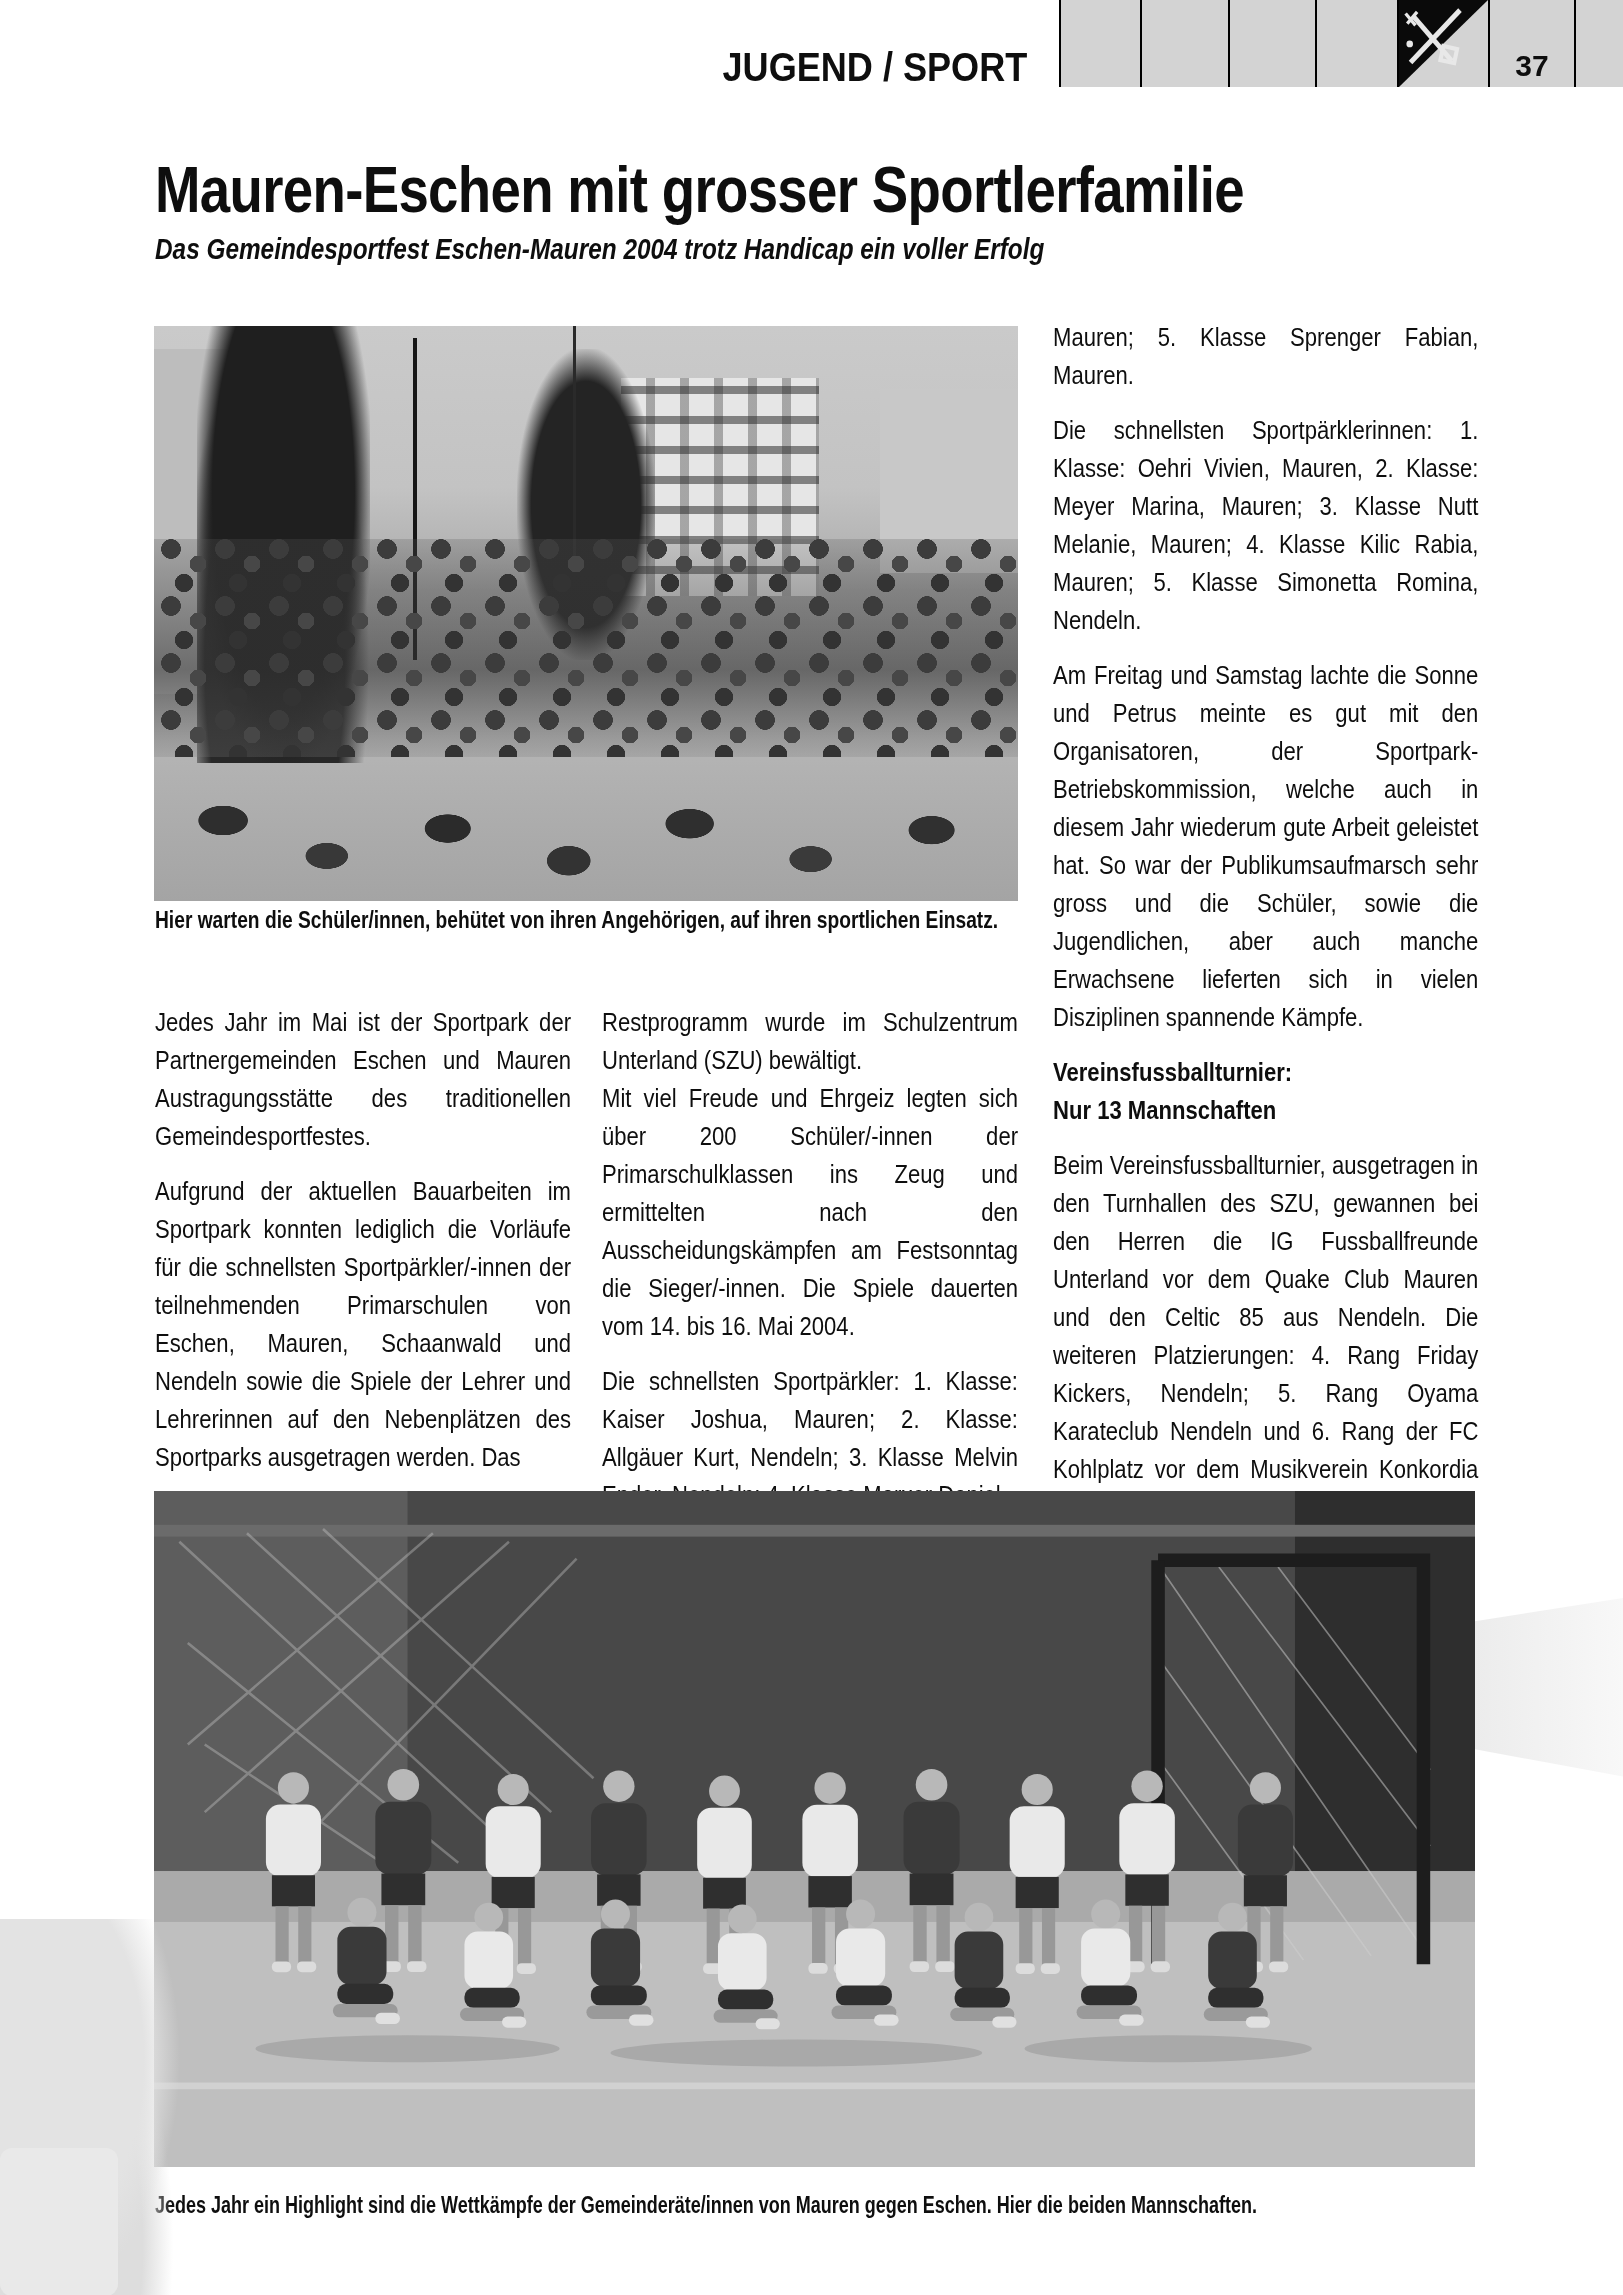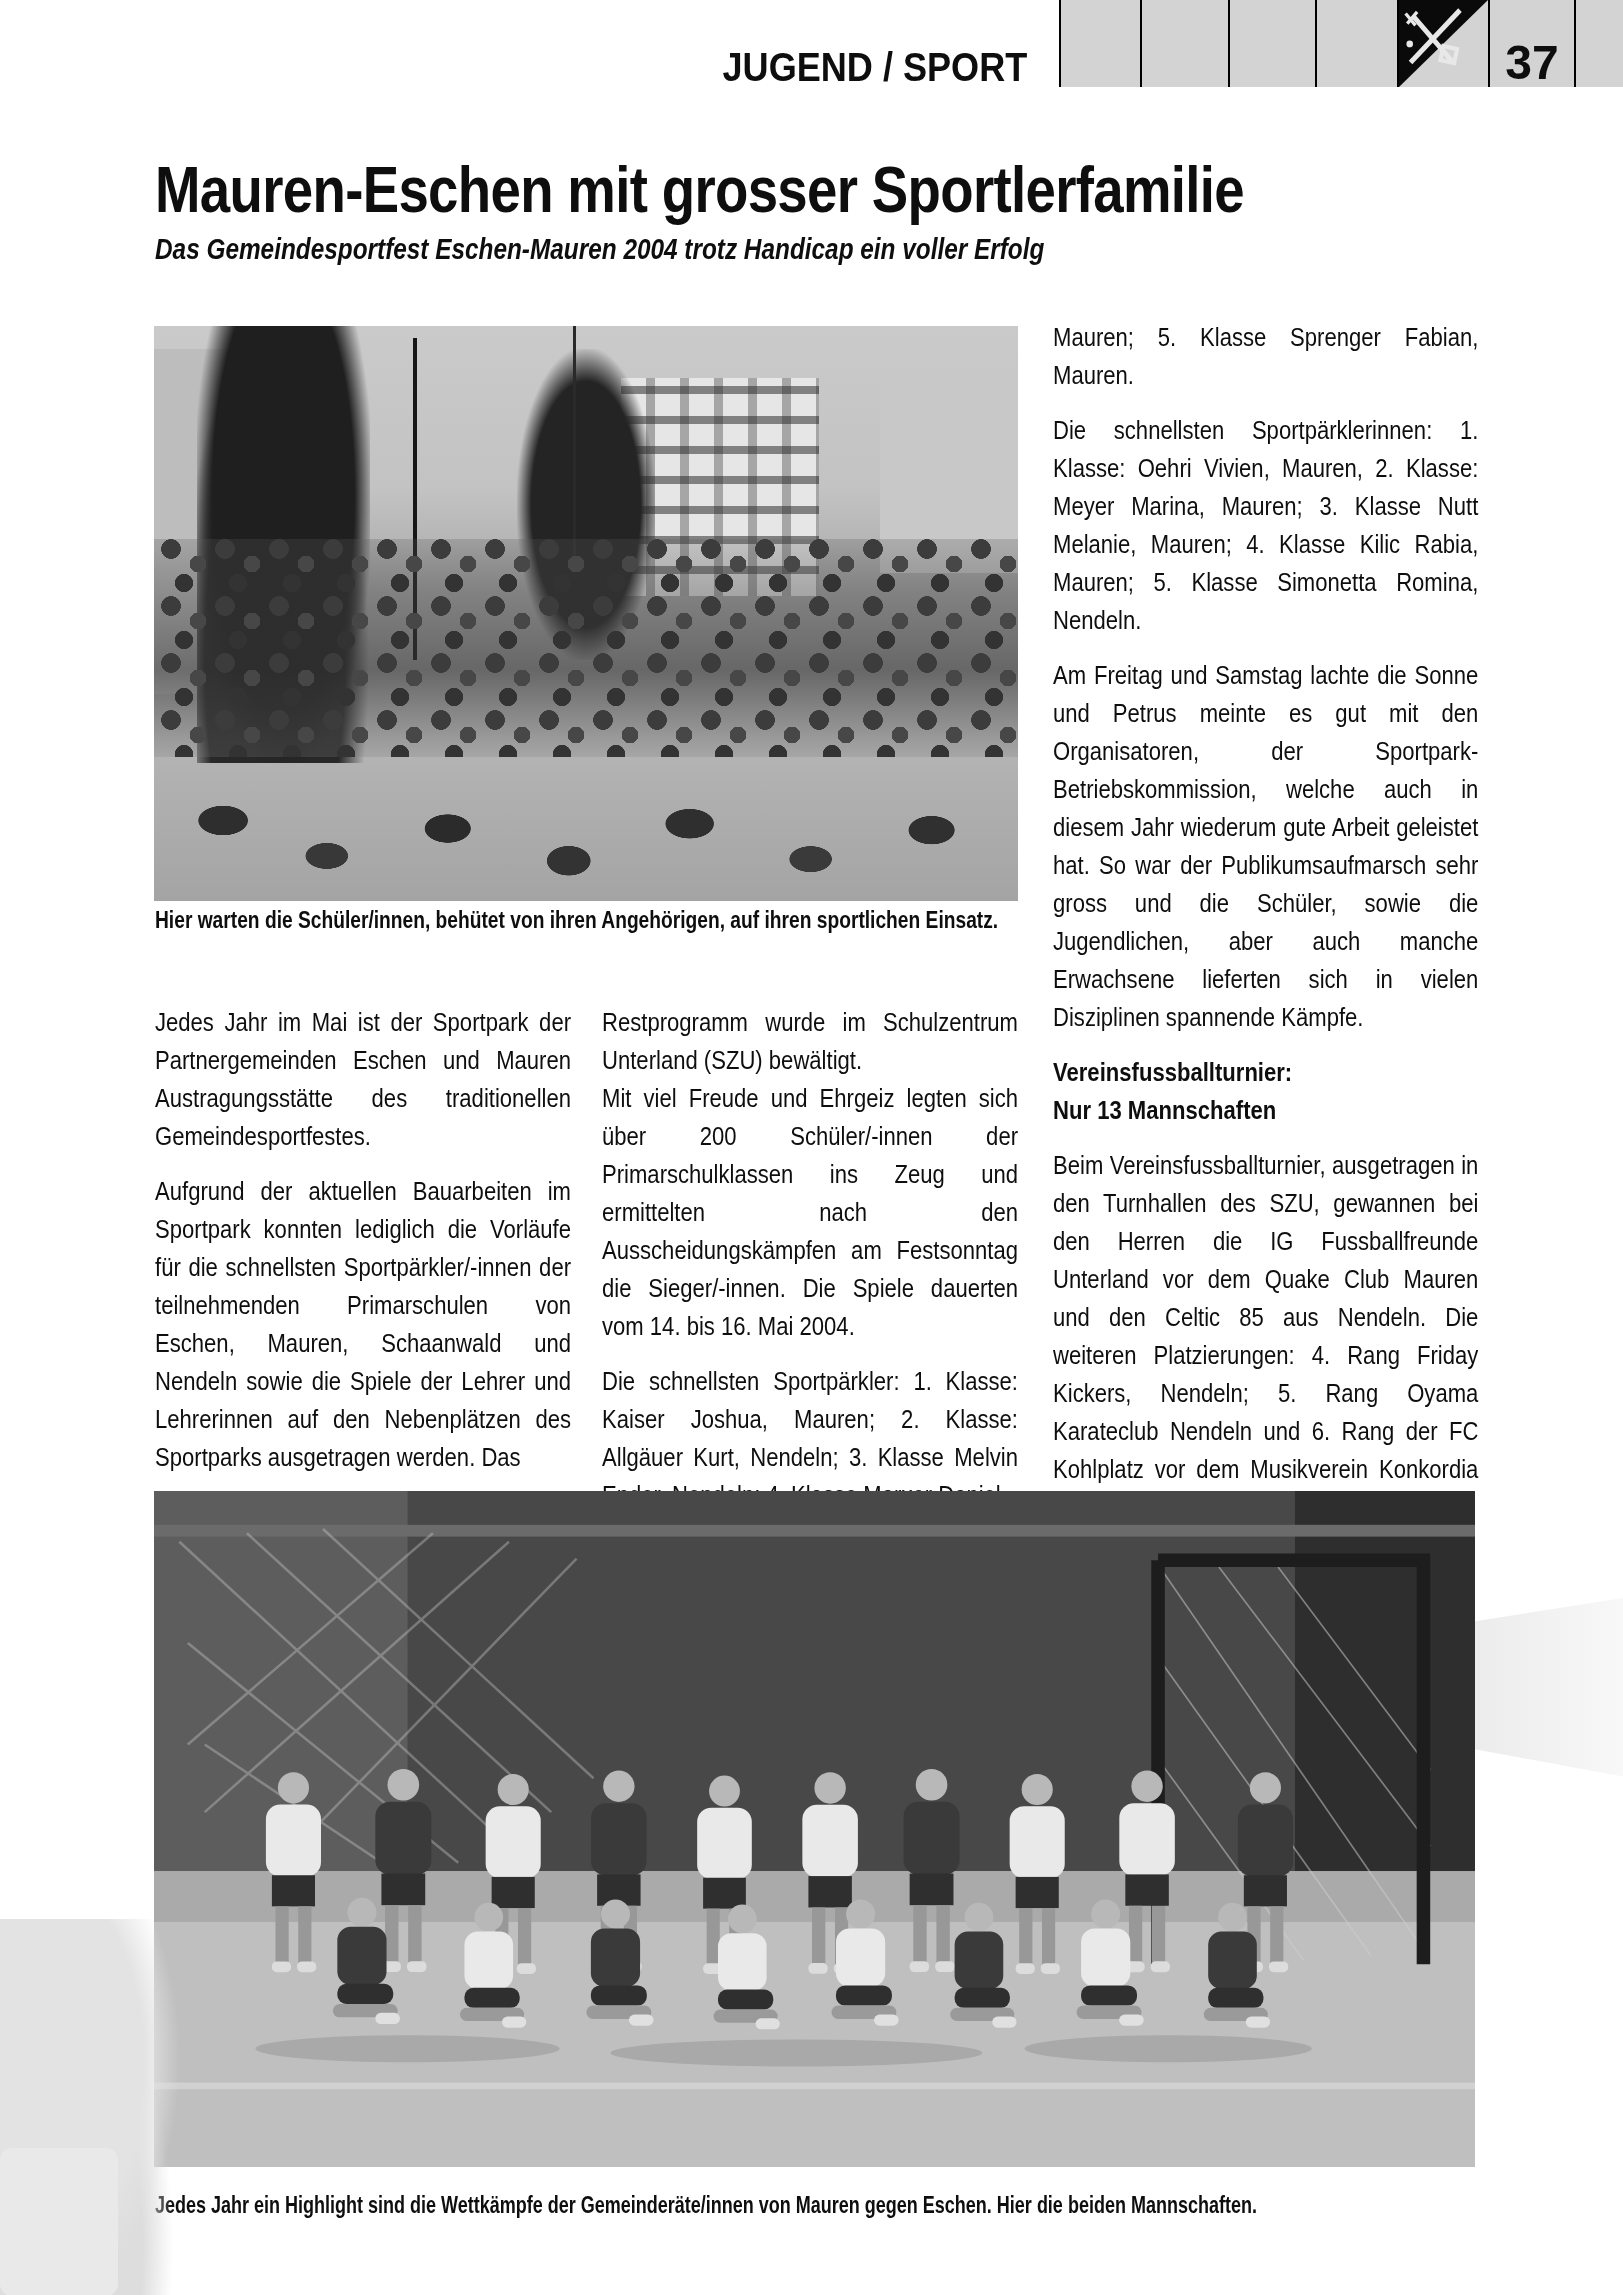--- a/index.html
+++ b/index.html
@@ -14,21 +14,21 @@
     position:absolute; top:47px; right:596px; font-size:41px; font-weight:bold;
     line-height:1; white-space:nowrap; letter-spacing:0;
     transform:scaleX(.88); transform-origin:100% 0;
   }
   .hdr-strip { position:absolute; left:1059px; top:0; width:565px; height:87px; display:flex; }
   .hdr-cell { background:#d3d3d3; border-left:2.5px solid #000; height:100%; position:relative; }
   .c1{width:81px;} .c2{width:88px;} .c3{width:87px;} .c4{width:82px;}
   .c5{width:91px;} .c6{width:86px;} .c7{width:49px;}
   .c5 svg { display:block; width:100%; height:100%; }
   .c6 { display:flex; align-items:flex-end; justify-content:center; }
-  .page-number { font-size:48px; font-weight:bold; line-height:1; padding-bottom:0; }
+  .page-number { font-size:30px; font-weight:bold; line-height:1; padding-bottom:6px; }
 
   
   .title {
     position:absolute; left:155px; top:157px; font-size:65px; font-weight:bold;
     line-height:1; letter-spacing:-0.8px; white-space:nowrap;
     transform:scaleX(.84); transform-origin:0 0;
   }
   .subtitle {
     position:absolute; left:155px; top:232px; font-size:29px; font-weight:bold; font-style:italic;
     line-height:1.2; white-space:nowrap; transform:scaleX(.84); transform-origin:0 0;

